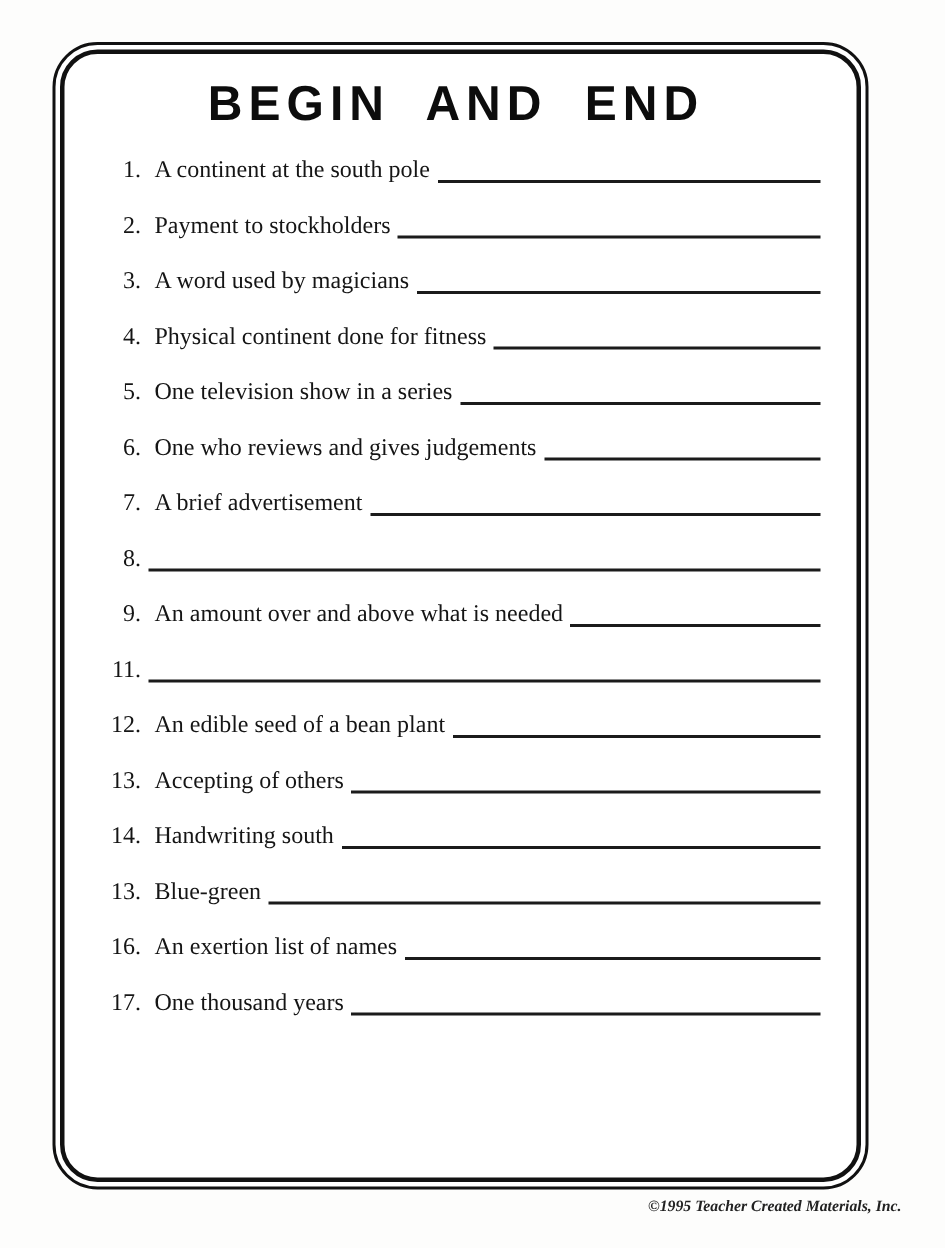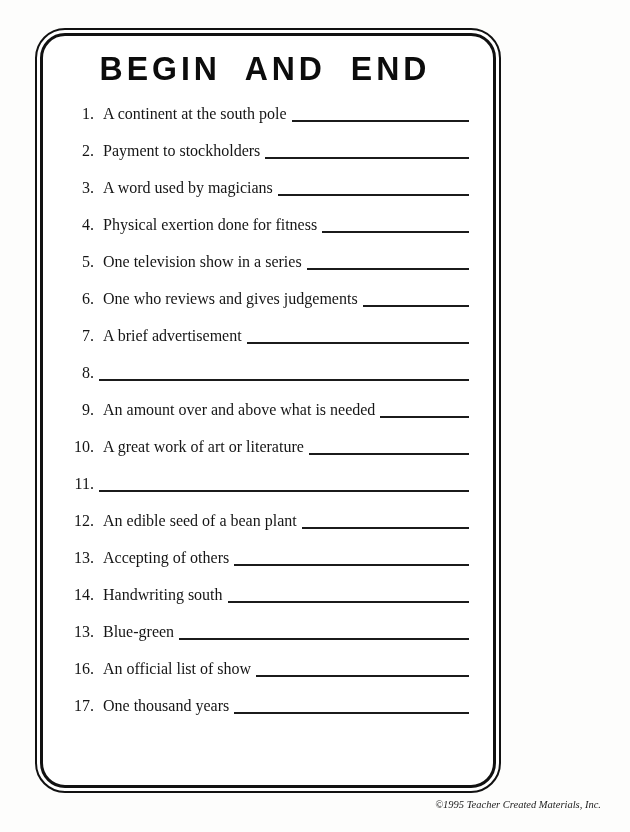--- a/index.html
+++ b/index.html
@@ -12,21 +12,21 @@
     background: #fdfdfc;
     position: relative;
     font-family: "Liberation Serif", serif;
     color: #151515;
     overflow: hidden;
   }
   .frame-outer {
     position: absolute;
     left: 35px;
     top: 28px;
-    width: 466px;
+    width: 544px;
     height: 765px;
     box-sizing: border-box;
     border: 2px solid #111;
     border-radius: 30px;
     background: #fff;
   }
   .frame-inner {
     position: absolute;
     left: 3px;
     top: 3px;
@@ -84,21 +84,21 @@
     margin-left: 5px;
     margin-bottom: 3px;
     height: 0;
   }
   .footer {
     position: absolute;
     right: 29px;
     top: 799px;
     font-size: 10.5px;
     font-style: italic;
-    font-weight: normal;
+    font-weight: bold;
     color: #222;
   }
 </style>
 </head>
 <body>
 
 <div class="frame-outer">
   <div class="frame-inner">
 
     <div class="title">BEGIN AND END</div>
@@ -115,21 +115,21 @@
         <span class="clue">Payment to stockholders</span>
         <span class="blank"></span>
       </li>
       <li class="row">
         <span class="num">3.</span>
         <span class="clue">A word used by magicians</span>
         <span class="blank"></span>
       </li>
       <li class="row">
         <span class="num">4.</span>
-        <span class="clue">Physical exertion done for fitness</span>
+        <span class="clue">Physical continent done for fitness</span>
         <span class="blank"></span>
       </li>
       <li class="row">
         <span class="num">5.</span>
         <span class="clue">One television show in a series</span>
         <span class="blank"></span>
       </li>
       <li class="row">
         <span class="num">6.</span>
         <span class="clue">One who reviews and gives judgements</span>
@@ -140,25 +140,20 @@
         <span class="clue">A brief advertisement</span>
         <span class="blank"></span>
       </li>
       <li class="row">
         <span class="num">8.</span>
         <span class="blank"></span>
       </li>
       <li class="row">
         <span class="num">9.</span>
         <span class="clue">An amount over and above what is needed</span>
-        <span class="blank"></span>
-      </li>
-      <li class="row">
-        <span class="num">10.</span>
-        <span class="clue">A great work of art or literature</span>
         <span class="blank"></span>
       </li>
       <li class="row">
         <span class="num">11.</span>
         <span class="blank"></span>
       </li>
       <li class="row">
         <span class="num">12.</span>
         <span class="clue">An edible seed of a bean plant</span>
         <span class="blank"></span>
@@ -173,21 +168,21 @@
         <span class="clue">Handwriting south</span>
         <span class="blank"></span>
       </li>
       <li class="row">
         <span class="num">13.</span>
         <span class="clue">Blue-green</span>
         <span class="blank"></span>
       </li>
       <li class="row">
         <span class="num">16.</span>
-        <span class="clue">An official list of show</span>
+        <span class="clue">An exertion list of names</span>
         <span class="blank"></span>
       </li>
       <li class="row">
         <span class="num">17.</span>
         <span class="clue">One thousand years</span>
         <span class="blank"></span>
       </li>
     </ul>
 
   </div>

